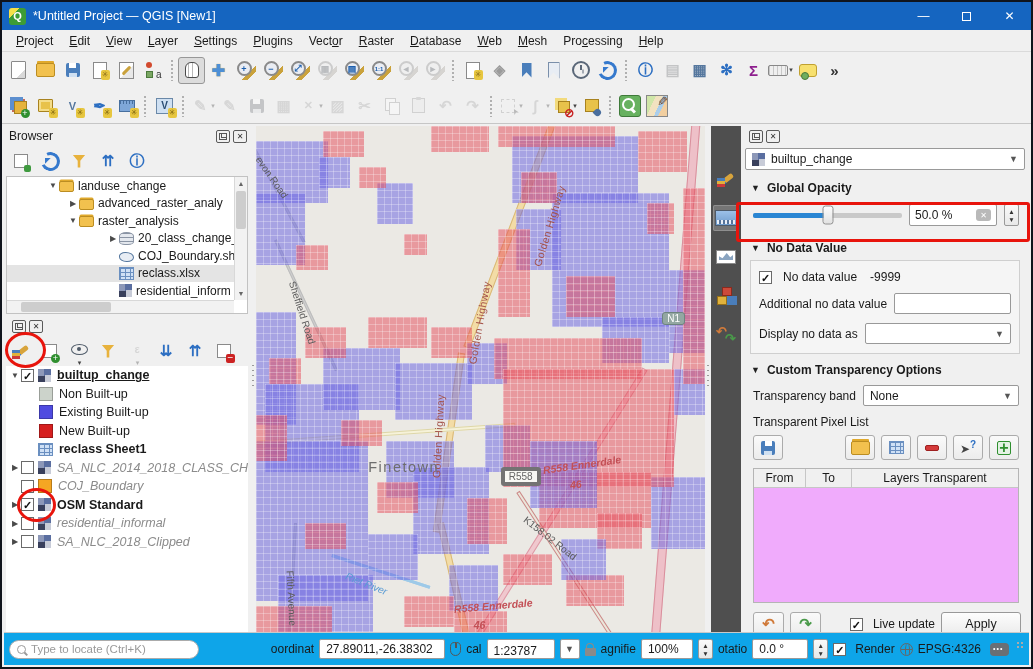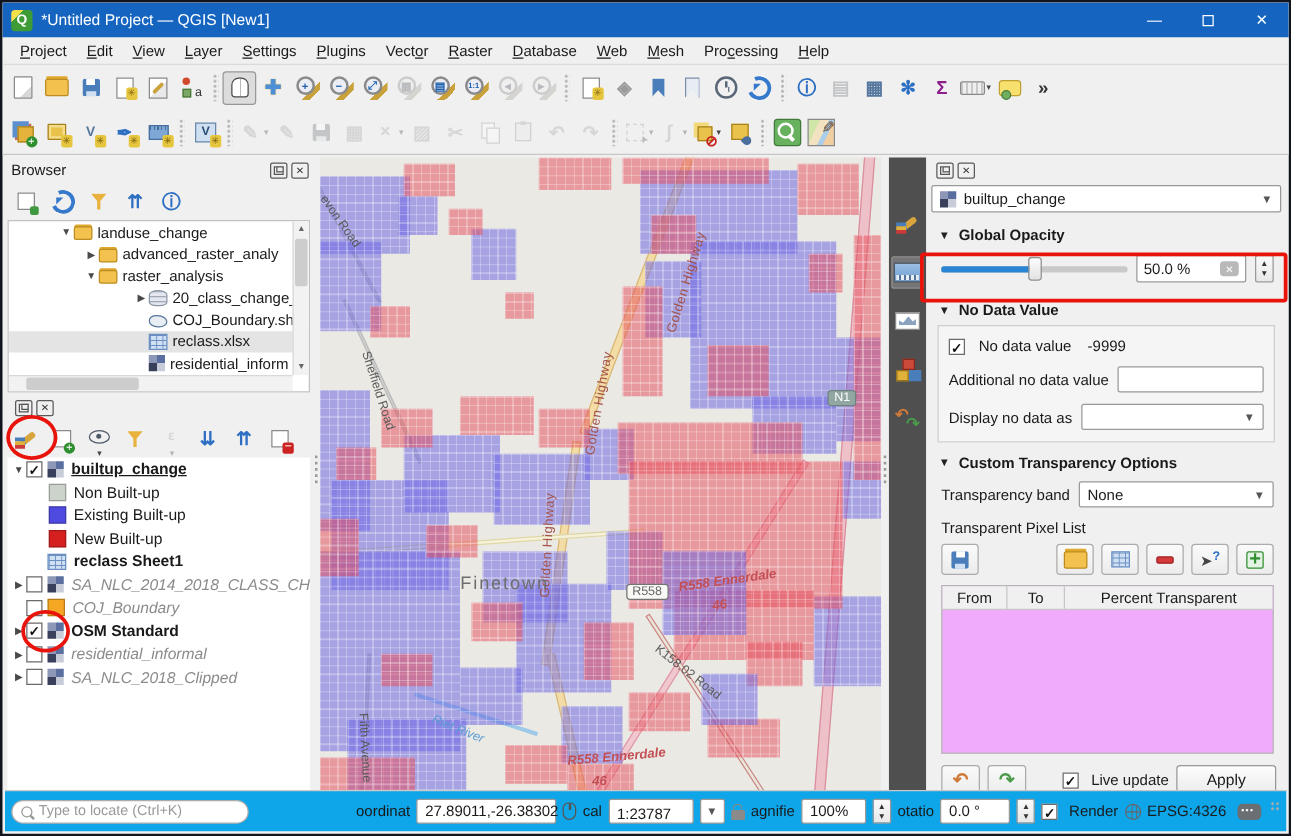--- a/index.html
+++ b/index.html
@@ -155,21 +155,21 @@
   .mroad{position:absolute;transform-origin:50% 0;}
   .mroad.hor{transform-origin:0 50%;}
   .ml{position:absolute;font-size:10px;white-space:nowrap;transform-origin:left center;z-index:5;}
   .ml.road{color:#5a5a5a;}
   .ml.hwy{color:#a3524a;font-size:10.5px;letter-spacing:.5px;}
   .ml.ref{color:#c34f55;font-style:italic;font-weight:bold;font-size:10.5px;}
   .ml.place{color:#6e6e6e;font-size:14.5px;letter-spacing:1.5px;}
   .ml.water{color:#5a9bd4;font-style:italic;}
   .shield{position:absolute;font-size:10px;padding:0 4px;border-radius:3px;z-index:5;}
   .sh-n1{background:#93a7a2;color:#fff;border:1px solid #6d837f;}
-  .sh-r{background:#f8f8f4;border:1px solid #737373;color:#666;}
+  .sh-r{background:#f8f8f4;border:4px solid #737373;color:#666;}
 
   
   .stabs{width:30px;background:#4f4f4f;display:flex;flex-direction:column;align-items:center;padding-top:40px;gap:13px;flex:0 0 auto;}
   .stab{width:26px;height:26px;display:grid;place-items:center;border-radius:2px;}
   .stab.on{background:#757575;box-shadow:inset 0 0 0 1px #8f8f8f;}
   .spanel{width:288px;display:flex;flex-direction:column;background:#f0f0f0;flex:0 0 auto;}
   .sp-combo{margin:2px 4px 4px 4px;height:22px;border:1px solid #999;border-radius:2px;background:#fff;display:flex;align-items:center;padding:0 6px;gap:6px;}
   .sp-combo .car{margin-left:auto;color:#555;font-size:9px;}
   .sec-h{display:flex;gap:7px;align-items:center;font-weight:bold;padding:7px 8px 3px 10px;font-size:12px;}
   .tri{font-size:9px;color:#222;}
@@ -795,21 +795,21 @@
             <span class="ptr-ic">➤<sup>?</sup></span>
           </span>
         <span class="pbtn">
             <span class="plus-ic">+</span>
           </span>
       </div>
       <div class="pix-table">
         <div class="pt-head" id="pix-head">
             <span class="pt-col" style="width: 52px;">From</span>
             <span class="pt-col" style="width: 46px;">To</span>
-            <span class="pt-col" style="flex: 1 1 0%; border-right: none;">Percent Transparent</span>
+            <span class="pt-col" style="flex: 1 1 0%; border-right: none;">Layers Transparent</span>
           </div>
         <div class="pt-body"></div>
       </div>
 
       <div class="sp-foot">
         <span class="undo-btn">↶</span>
         <span class="redo-btn">↷</span>
         <span class="foot-sp"></span>
         <span class="cb">✓</span>
         <span class="lbl">Live update</span>
@@ -820,21 +820,21 @@
     </div>
   </div>
 
   <div class="status">
     <span class="locator">
       <span class="loc-mag"></span>
       <span>Type to locate (Ctrl+K)</span>
     </span>
     <span style="flex:1;"></span>
     <span class="sb-lbl">oordinat</span>
-    <span class="sb-box" style="width:112px;">
+    <span class="sb-box" style="width:126px;">
         <span>27.89011,-26.38302</span>
       </span>
     <span class="mouse-ic"></span>
     <span class="sb-lbl">cal</span>
     <span class="sb-box" style="width:68px;align-items:flex-end;">
         <span>1:23787</span>
       </span>
     <span class="sb-box" style="width:20px;justify-content:center;color:#555;font-size:9px;">▼</span>
     <span class="lock-ic"></span>
     <span class="sb-lbl">agnifie</span>

